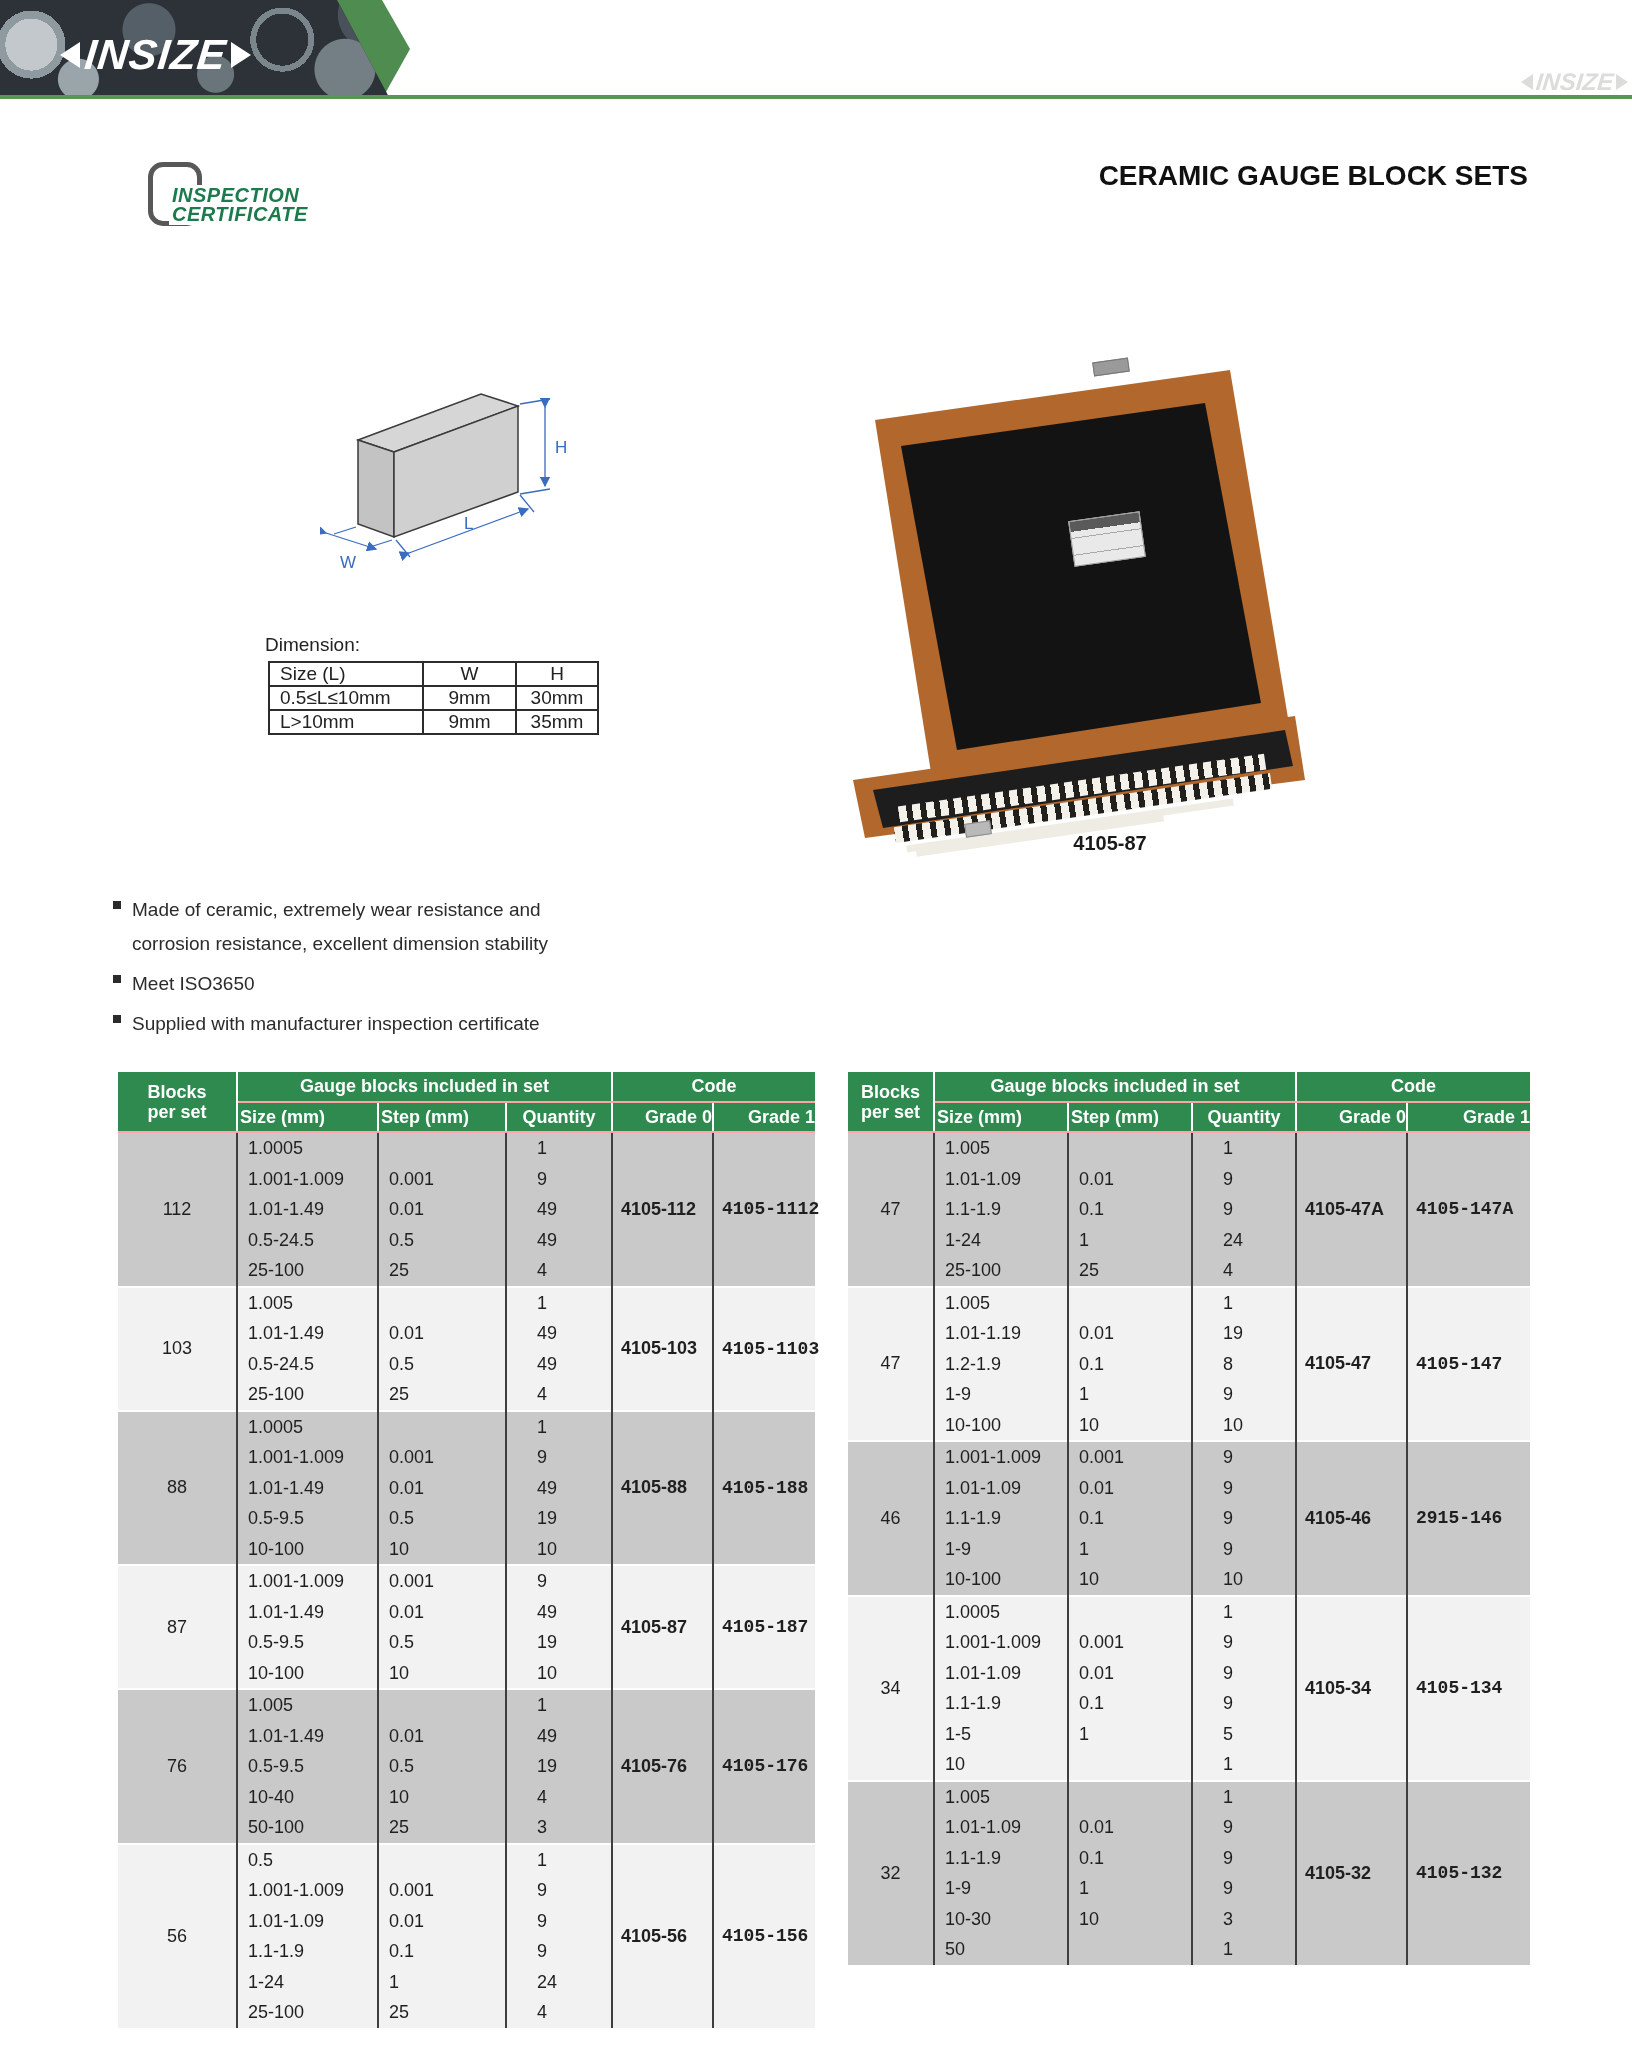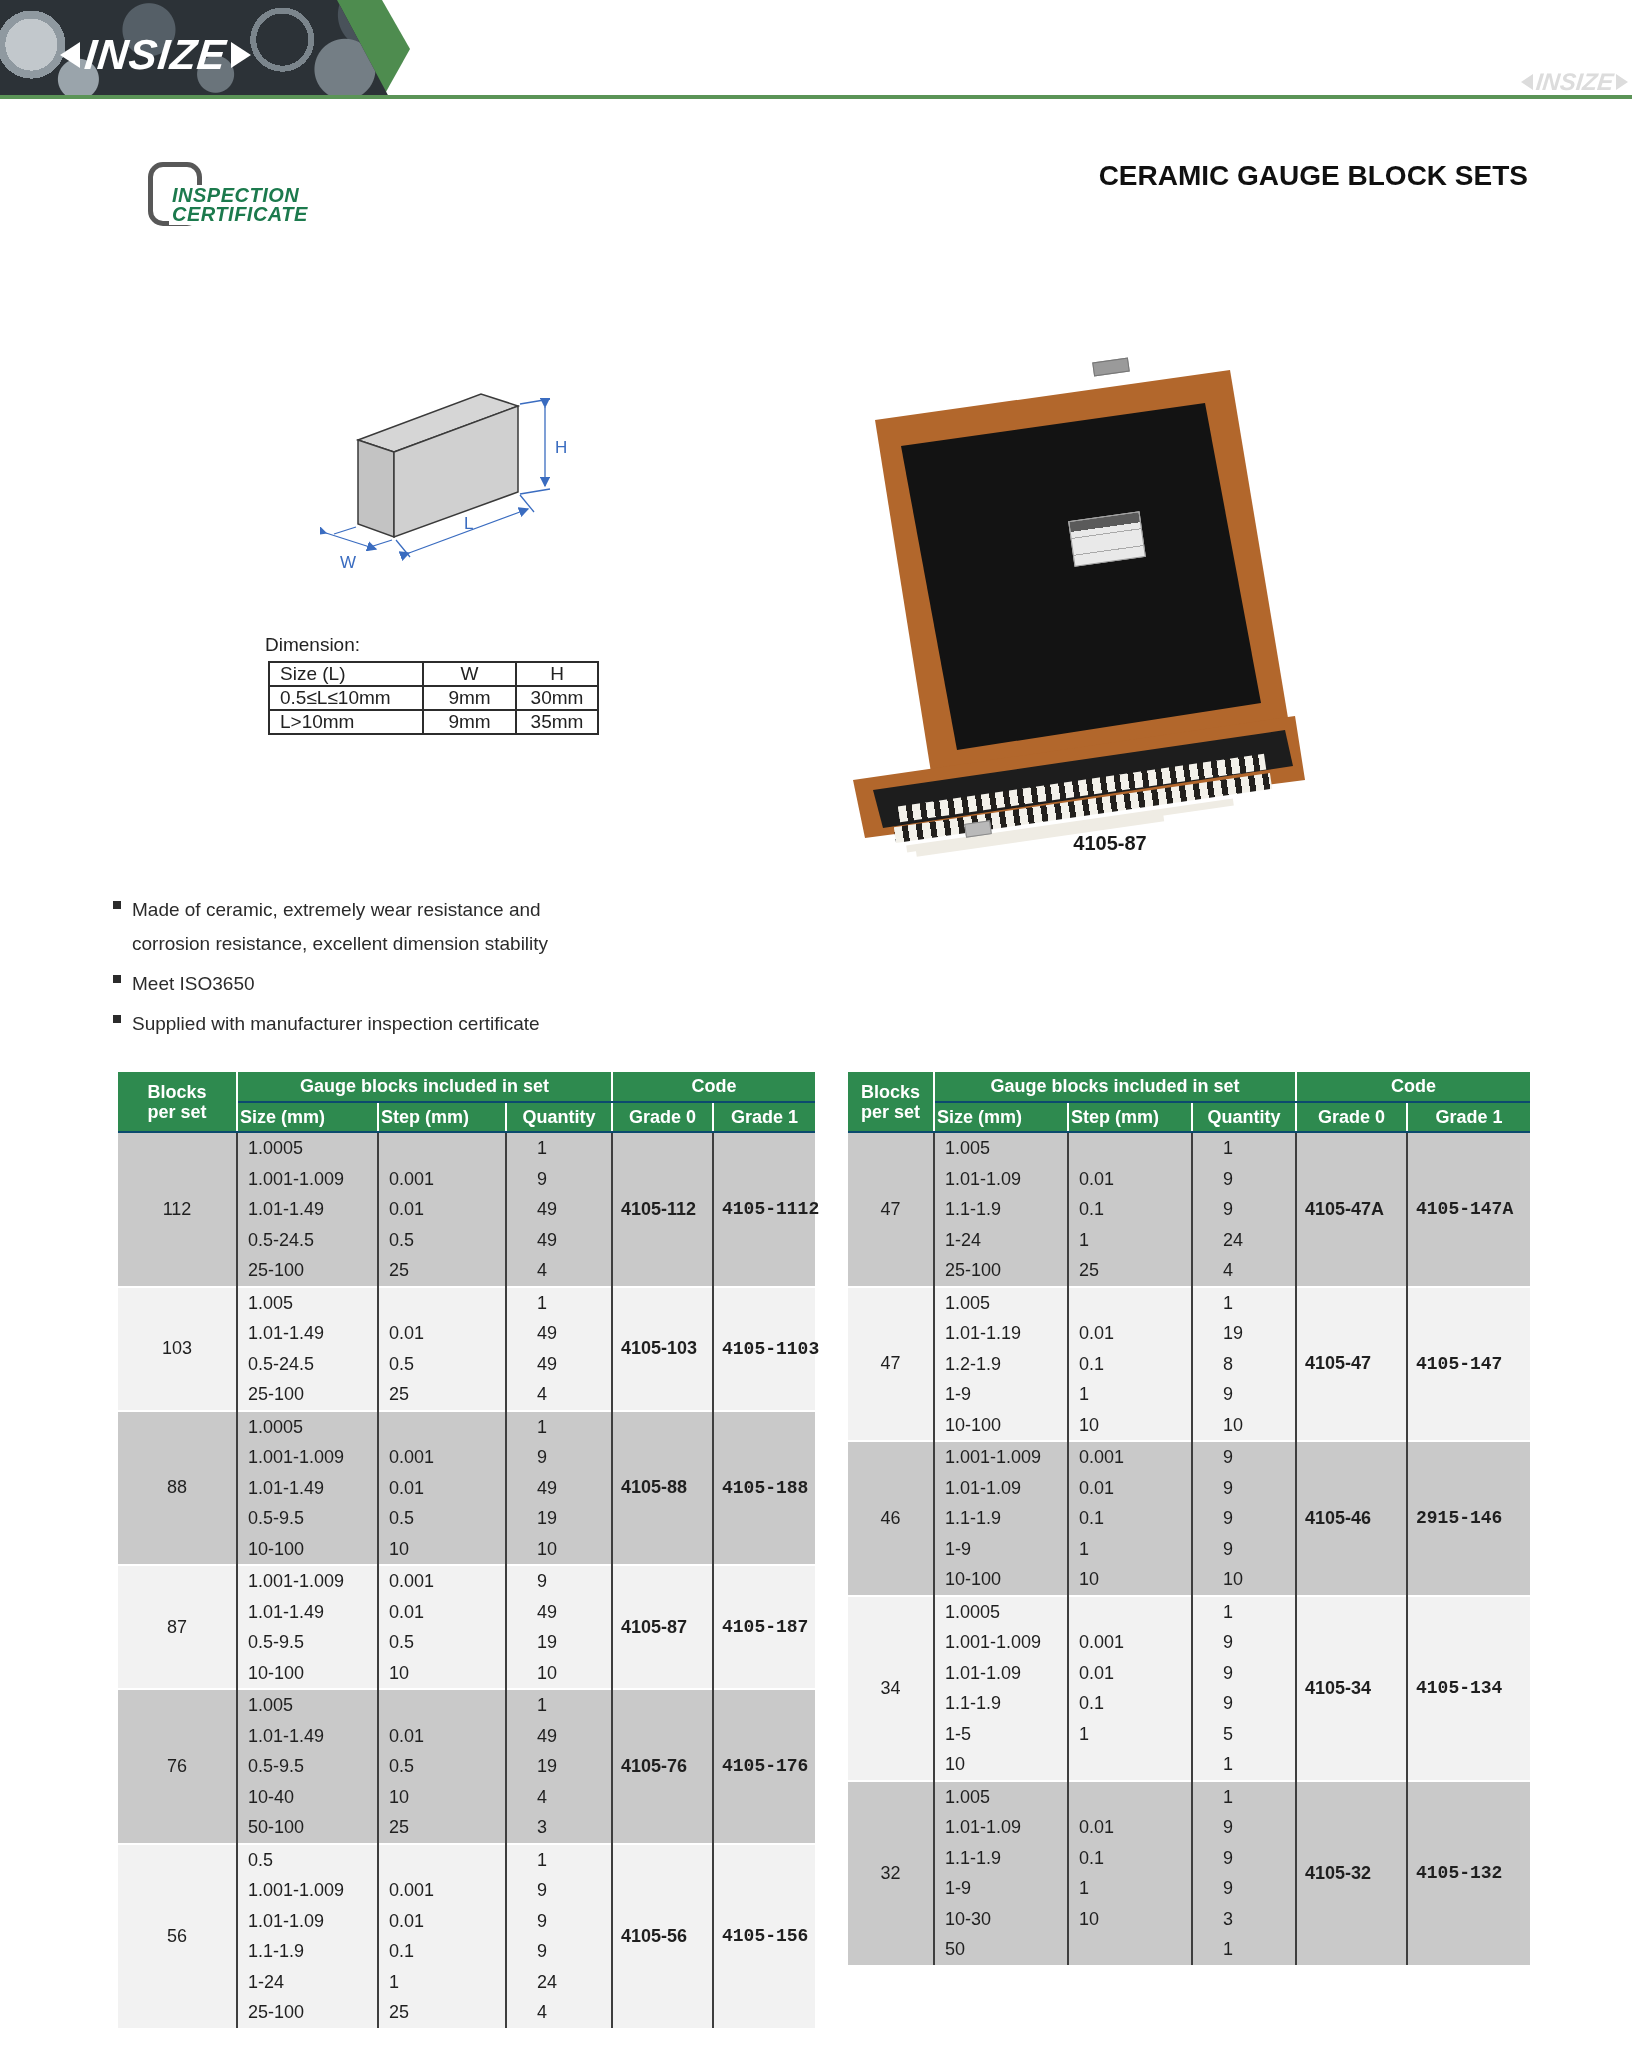--- a/index.html
+++ b/index.html
@@ -91,25 +91,25 @@
     line-height:34px; margin-bottom:6px; }
   .features li::before { content:""; position:absolute; left:0; top:8px; width:8px; height:8px; background:#2b2b2b; }
   .features li.wrap { width:478px; }
 
   
   .set-table { position:absolute; border-collapse:collapse; table-layout:fixed;
     font-size:18px; color:#1f1f1f; }
   #set-table-left { left:118px; top:1072px; width:697px; }
   #set-table-right { left:848px; top:1072px; width:682px; }
   .set-table th { background:#2E8A4F; color:#fff; font-weight:bold; font-size:18px;
-    height:30px; padding:0; border-right:2px solid #fff; border-bottom:2px solid #0c4a6e; }
+    height:30px; padding:0; border-right:2px solid #fff; border-bottom:2px solid #fca5a5; }
   .set-table th:last-child { border-right:none; }
   .set-table th.h-blocks { line-height:20px; }
   .set-table th.h-size, .set-table th.h-step { text-align:left; padding-left:2px; }
-  .set-table th.h-grade { text-align:center; }
+  .set-table th.h-grade { text-align:right; }
   .set-table tbody td { padding:0; vertical-align:top; border-right:2px solid #3e3e3e; }
   .set-table tbody td:last-child { border-right:none;font-family:Liberation Mono, monospace; }
   .set-table tbody tr + tr td { border-top:2px solid #fff; }
   .set-table tbody tr.dark td { background:#C9C9C9; }
   .set-table tbody tr.light td { background:#F2F2F2; }
   .set-table td.c-blocks { vertical-align:middle; text-align:center; }
   .set-table td.c-size div, .set-table td.c-step div, .set-table td.c-qty div
     { height:30.5px; line-height:30.5px; white-space:nowrap; }
   .set-table td.c-size div, .set-table td.c-step div { padding-left:10px; }
   .set-table td.c-qty div { padding-left:30px; }

